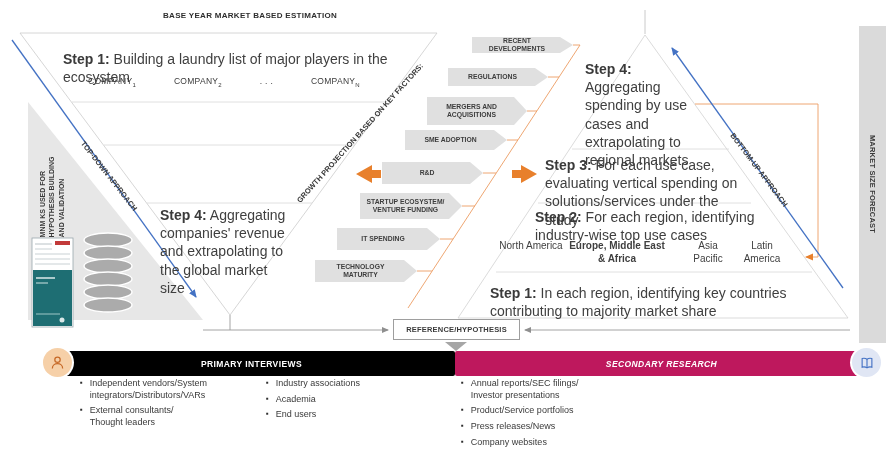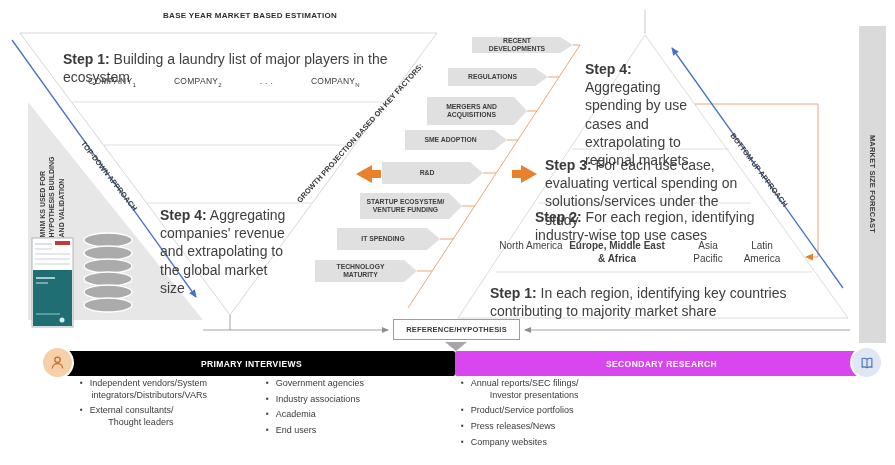--- a/index.html
+++ b/index.html
@@ -16,23 +16,23 @@
           display:flex;align-items:center;justify-content:center;text-align:center;
           font-size:6.8px;font-weight:bold;color:#3d3d3d;line-height:1.25;padding:0 15px 0 4px;box-sizing:border-box;}
   .companies{display:flex;justify-content:space-between;align-items:baseline;font-size:8.5px;color:#3a3a3a;letter-spacing:.3px;}
   .companies sub{font-size:6px;}
   .region{font-size:10px;line-height:1.25;text-align:center;transform:translateX(-50%);}
   .refbox{background:#fff;border:1px solid #9e9e9e;display:flex;align-items:center;justify-content:center;
           font-size:7.5px;font-weight:bold;letter-spacing:.2px;color:#3a3a3a;box-sizing:border-box;}
   .bar{height:25px;display:flex;align-items:center;justify-content:center;color:#fff;
        font-size:8.5px;font-weight:bold;letter-spacing:.4px;}
   .bar-orange{background:#000000;border-radius:12px 2px 2px 12px;}
-  .bar-blue{background:#d946ef;border-radius:2px 12px 12px 2px;}
+  .bar-blue{background:#be185d;border-radius:2px 12px 12px 2px;font-style:italic;}
   .icon-circle{border-radius:50%;box-shadow:0 0 0 2px #fff;display:flex;align-items:center;justify-content:center;z-index:3;}
-  ul.blist{list-style:none;margin:0;padding:0;font-size:9px;color:#3a3a3a;text-align:right;}
+  ul.blist{list-style:none;margin:0;padding:0;font-size:9px;color:#3a3a3a;}
   ul.blist li{display:flex;margin-bottom:4px;line-height:1.3;}
   ul.blist li::before{content:"▪";font-size:8px;margin-right:7px;color:#2f2f2f;flex:0 0 auto;}
   ul.blist li span{white-space:pre-line;}
   .vbar{background:#dadada;}
 </style>
 </head>
 <body>
 
 <div id="stage">
 
@@ -192,23 +192,20 @@
         <span>Independent vendors/System
 integrators/Distributors/VARs</span>
       </li>
     <li>
         <span>External consultants/
 Thought leaders</span>
       </li>
   </ul>
   <ul class="abs blist" style="left:266px;top:378px;width:160px;">
     <li>
-        <span>Government agencies</span>
-      </li>
-    <li>
         <span>Industry associations</span>
       </li>
     <li>
         <span>Academia</span>
       </li>
     <li>
         <span>End users</span>
       </li>
   </ul>
   <ul class="abs blist" style="left:461px;top:378px;width:165px;">

